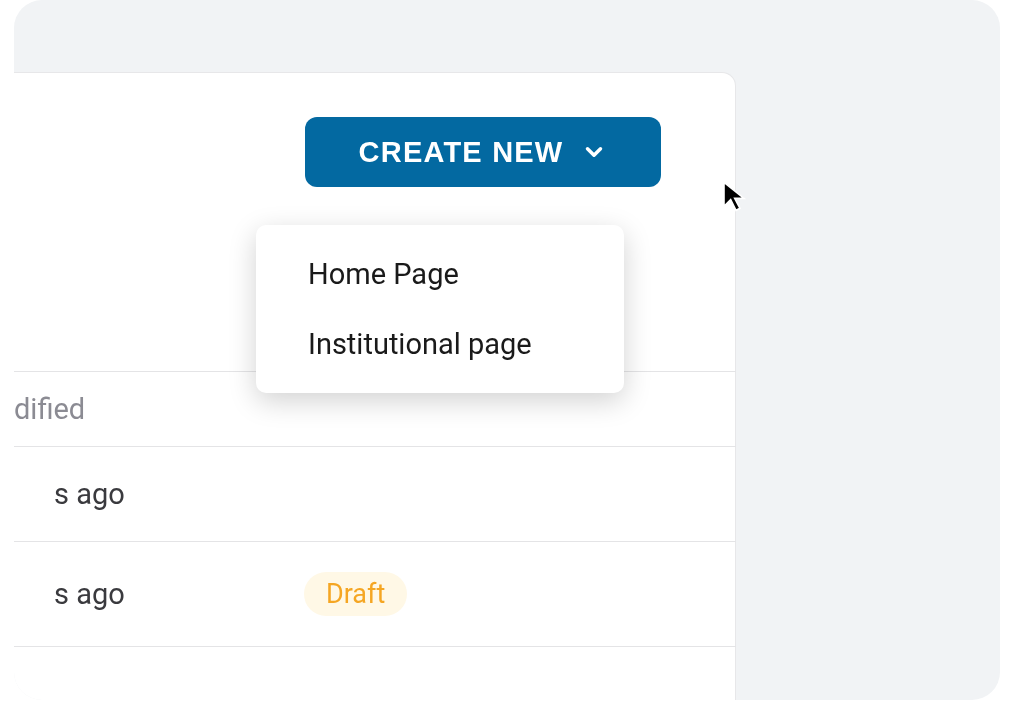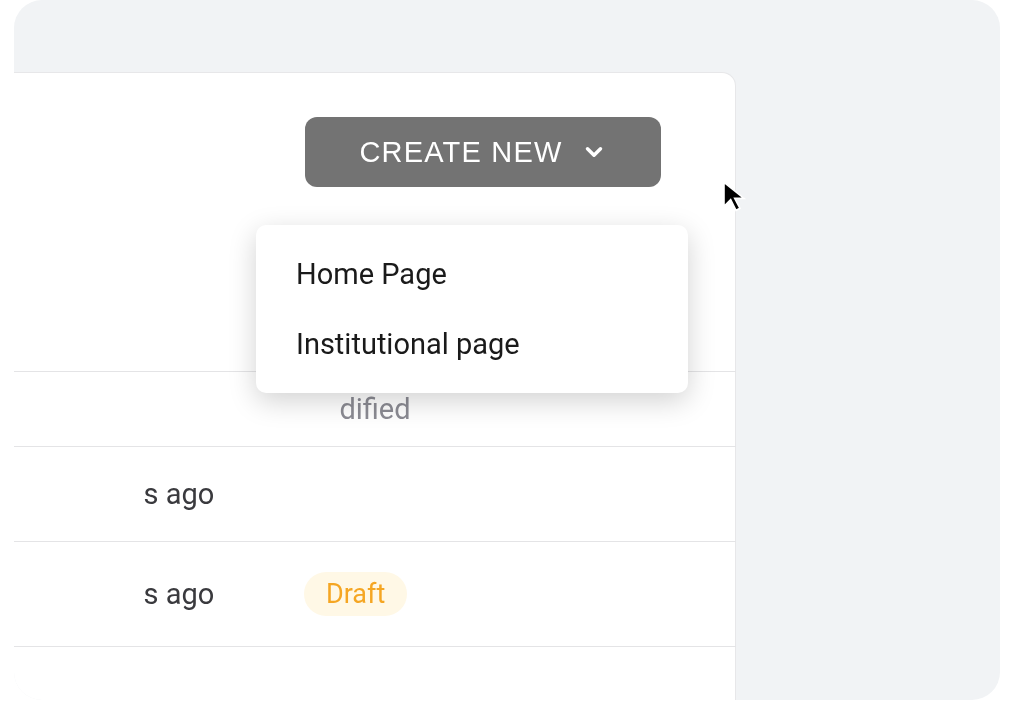--- a/index.html
+++ b/index.html
@@ -36,59 +36,58 @@
       border: 1px solid #e7e7e9;
       border-left: none;
       border-bottom: none;
     }
     .create-button {
       position: absolute;
       left: 291px;
       top: 44px;
       width: 356px;
       height: 70px;
-      background: #737373;
+      background: #0369a1;
       border: none;
       border-radius: 12px;
       color: #ffffff;
       font-size: 29px;
-      font-weight: 400;
+      font-weight: 700;
       letter-spacing: 1.2px;
       display: flex;
       align-items: center;
       justify-content: center;
       gap: 18px;
       cursor: pointer;
     }
     .create-button .chevron {
       display: inline-flex;
     }
     .dropdown {
       position: absolute;
       left: 242px;
       top: 152px;
-      width: 432px;
+      width: 368px;
       background: #ffffff;
       border-radius: 10px;
       box-shadow: 0 8px 28px rgba(0,0,0,0.18);
-      padding: 14px 0;
+      padding: 14px 12px;
     }
     .dropdown-item {
       padding: 18px 40px;
       font-size: 29px;
       color: #1a1a1a;
       cursor: pointer;
       font-weight: 400;
     }
     .table-space {
       position: absolute;
       left: 0;
       top: 298px;
       width: 722px;
-      text-align: center;
     }
     .table-header {
       border-top: 1px solid #e4e4e6;
       border-bottom: 1px solid #e4e4e6;
       padding: 20px 0 20px 0;
       color: #8b8b93;
       font-size: 29px;
       font-weight: 400;
     }
     .table-row {

